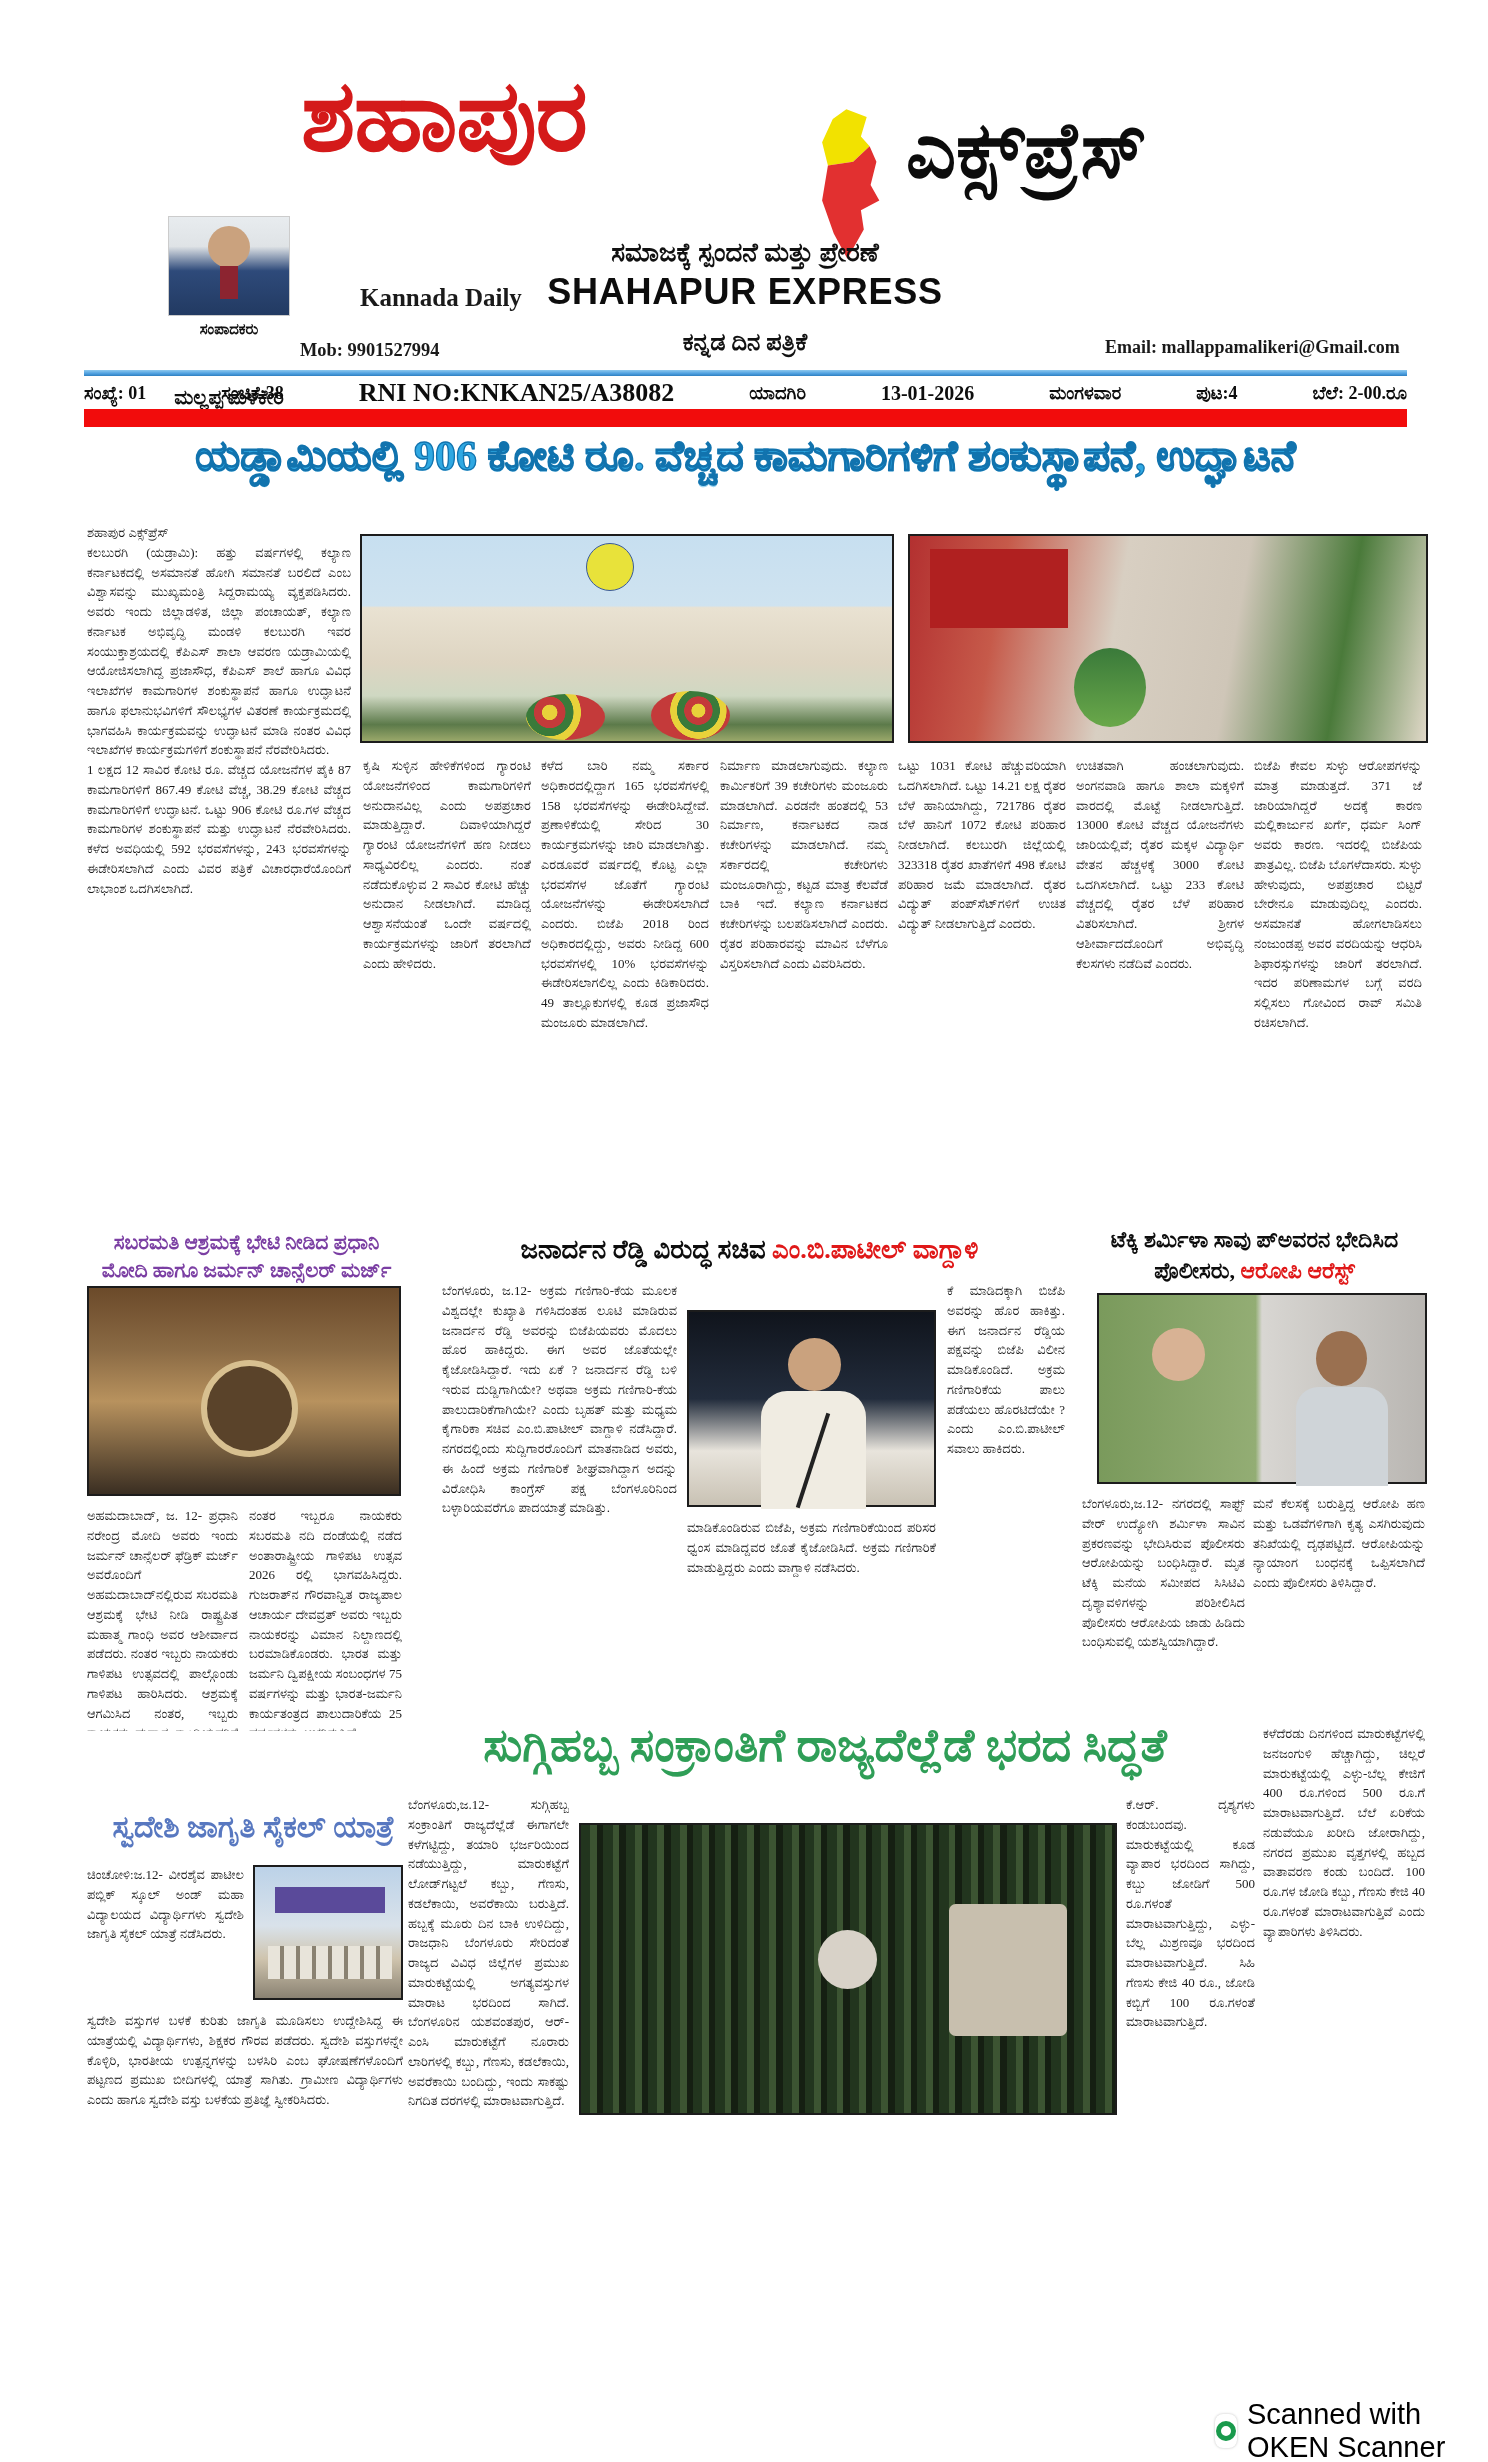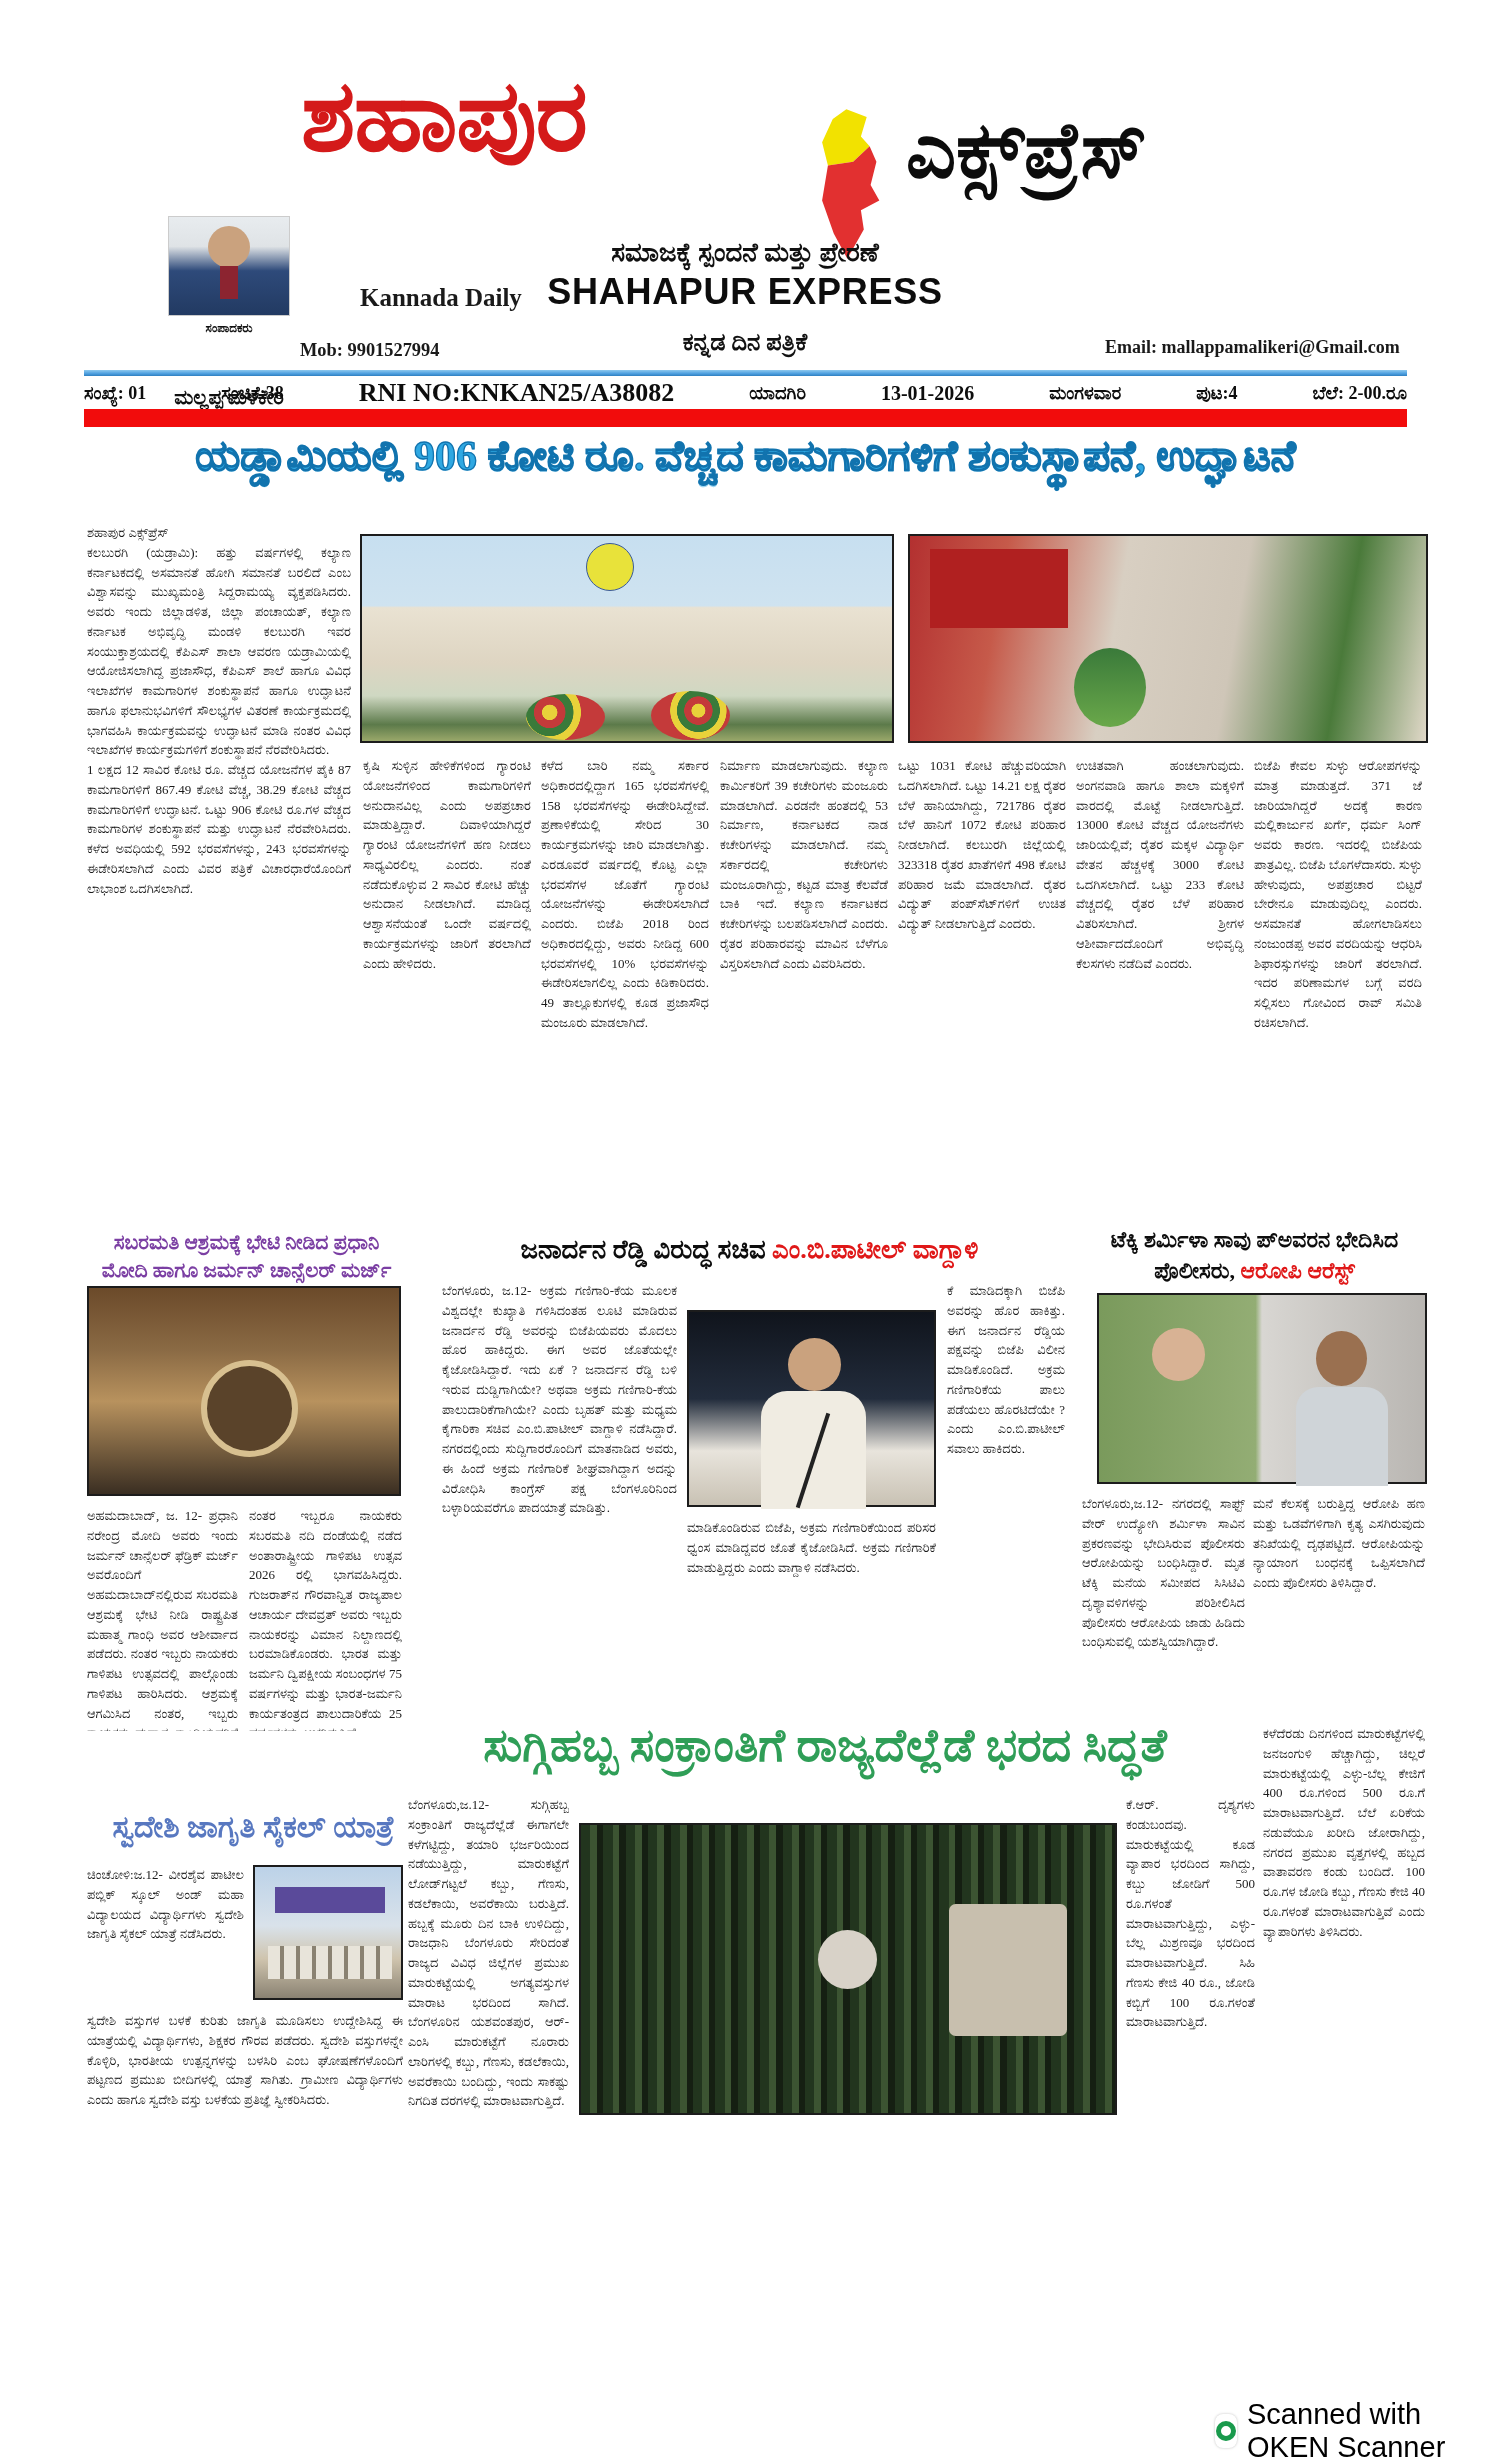--- a/index.html
+++ b/index.html
@@ -46,21 +46,21 @@
 </head>
 <body>
 
 <div id="page">
 
   <div class="abs" style="left:84px;top:59px;width:1323px;height:310px;">
     <div class="abs photo ph-cycle" style="left:84px;top:157px;width:122px;height:100px;border:0.7px solid #ccc;background:linear-gradient(180deg,#e8ecef 0%,#dfe3e6 30%,#2e4a7a 55%,#223a62 100%);">
       <div class="glow" style="left:39px;top:9.2px;width:42px;height:42px;background:#caa27e;"></div>
       <div class="abs" style="left:51px;top:49px;width:18.4px;height:33px;background:#8c2430;"></div>
     </div>
-    <div class="abs center small-b" style="left:66px;top:262px;width:158px;font-size:12px;">ಸಂಪಾದಕರು</div>
+    <div class="abs center small-b" style="left:66px;top:262px;width:158px;font-size:15px;">ಸಂಪಾದಕರು</div>
     <div class="abs center small-b" style="left:56px;top:283px;width:178px;font-size:20px;margin-top:44px;">ಮಲ್ಲಪ್ಪ ಮಳಕೇರಿ</div>
     <div class="abs bold" style="left:276px;top:225px;font-size:25px;">Kannada Daily</div>
     <div class="abs bold" style="left:216px;top:281px;font-size:18.4px;">Mob: 9901527994</div>
 
     <div class="abs title-kn" style="left:217px;top:5.3px;">ಶಹಾಪುರ</div>
 
     <svg class="abs" style="left:709px;top:47px;" width="97" height="158" viewBox="0 0 100 160">
       <polygon points="55,2 76,10 70,30 79,40 62,56 36,60 30,36 41,12" fill="#f2e200"></polygon>
       <polygon points="36,60 62,56 79,40 86,56 80,80 89,96 70,106 73,126 56,156 42,130 30,96" fill="#e23030"></polygon>
     </svg>

